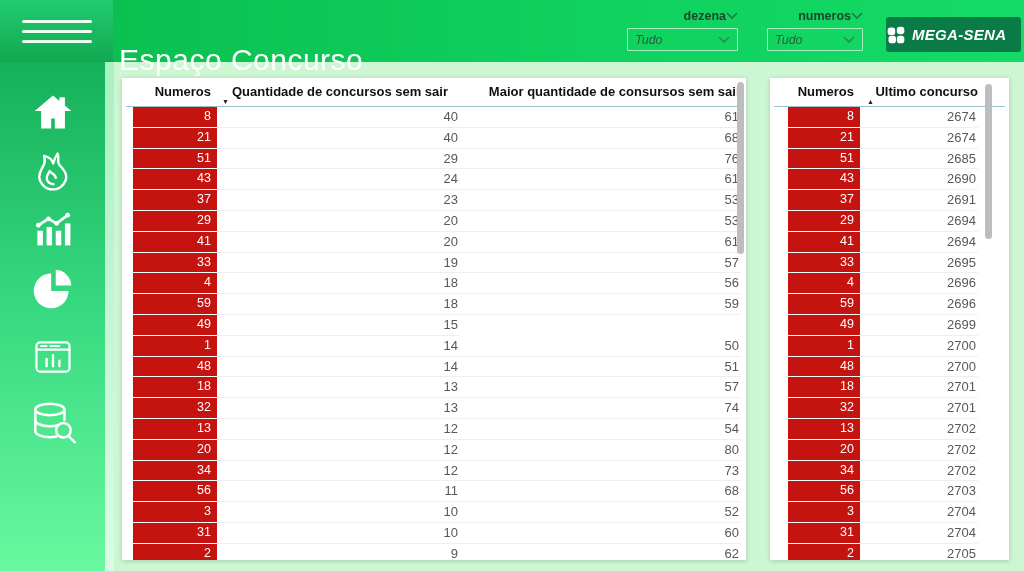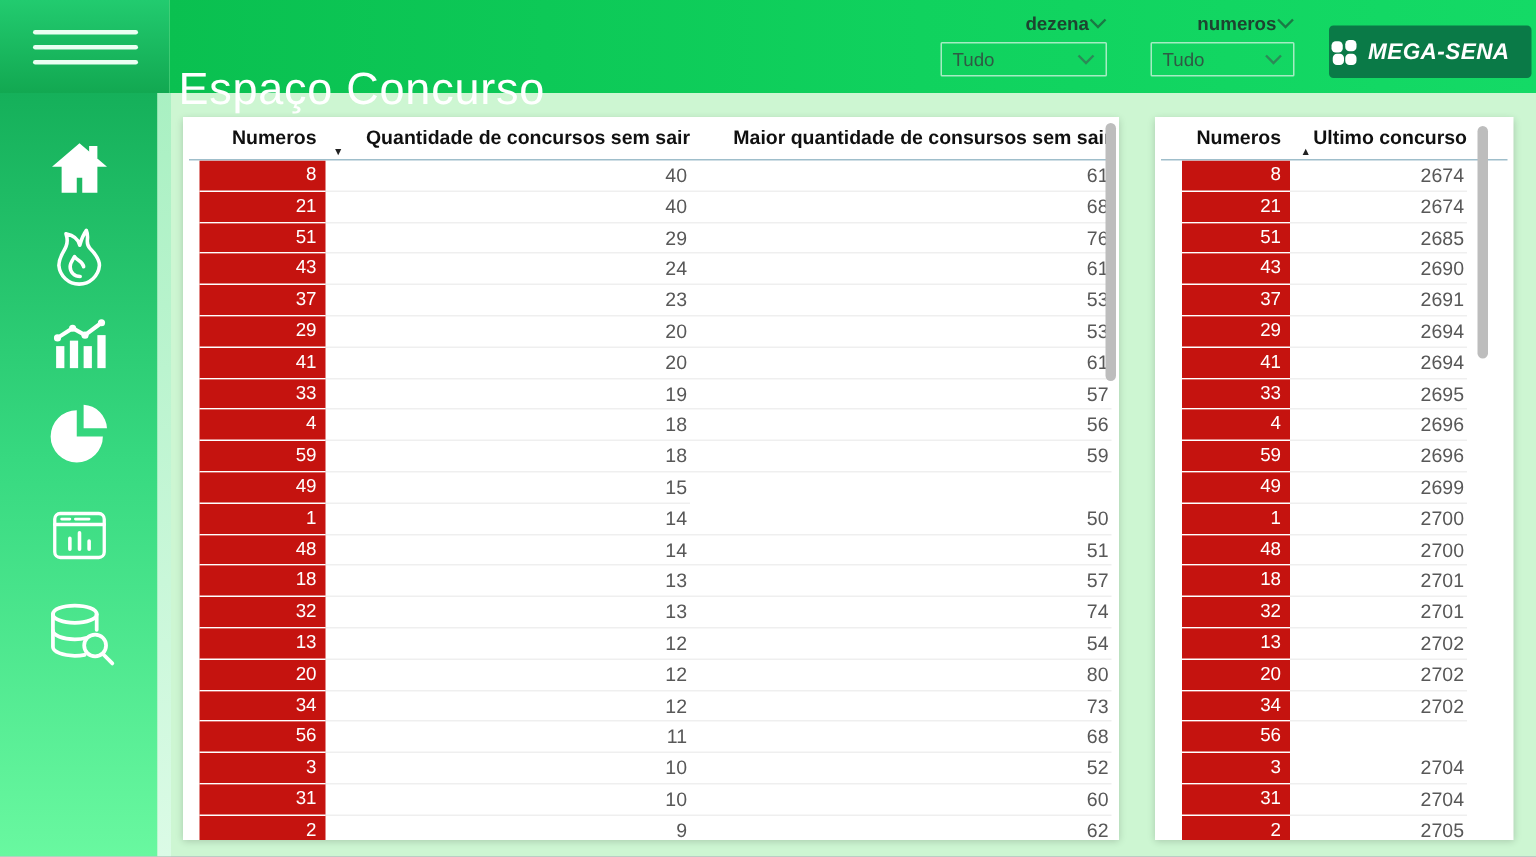--- a/index.html
+++ b/index.html
@@ -15,21 +15,21 @@
   .burger span{display:block;width:70px;height:3px;border-radius:2px;background:#eafff2;}
   .header{position:absolute;left:113px;top:0;right:0;height:62px;
     background:linear-gradient(90deg,#0ac050 0%,#10d25e 55%,#14da66 100%);}
   .title{position:absolute;left:6px;top:0;height:80px;display:flex;align-items:center;
     color:#fff;font-size:30px;font-weight:400;letter-spacing:.5px;margin-top:20px;}
 
   .filter{position:absolute;top:8px;}
   .filter .lab-row{display:flex;align-items:center;justify-content:flex-end;height:16px;}
   .filter .lab{font-size:12.5px;font-weight:700;color:#1d4430;}
   .filter .box{margin-top:4px;height:23px;border:1px solid #a5ecc3;border-radius:1px;
-    display:flex;align-items:center;justify-content:space-between;padding:0 7px;cursor:pointer;}
+    display:flex;align-items:center;justify-content:space-between;padding:0 7px;cursor:pointer;font-style:italic;}
   .filter .val{font-size:12.5px;color:#2f5a44;}
   .f1{left:514px;width:111px;}
   .f2{left:654px;width:96px;}
 
   .logo{position:absolute;left:773px;top:17px;width:135px;height:35px;background:#0a7a47;
     border-radius:3px;display:flex;align-items:center;gap:6px;}
   .logo .brand{color:#fff;font-size:15px;font-style:italic;font-weight:800;letter-spacing:.3px;}
 
   
   .sidebar{position:absolute;left:0;top:62px;width:105px;height:509px;
@@ -52,21 +52,21 @@
   .rows{position:absolute;top:29px;left:0;right:0;bottom:0;overflow:hidden;}
   .row{display:flex;height:20.8px;cursor:pointer;}
   .cell{font-size:13px;line-height:20px;text-align:right;color:#585858;border-bottom:1px solid #efefef;}
   .numcell{background:#c5130f;color:#fff;font-size:12.5px;line-height:19px;
     border-bottom:1.8px solid #fff;padding-right:6px;}
   
   .card-main .numcell{margin-left:11px;width:84px;}
   .card-main .c2{width:243px;padding-right:2px;}
   .card-main .c3{width:281px;padding-right:2px;}
   .card-main .h1{left:11px;width:78px;}
-  .card-main .h2{left:95px;width:243px;}
+  .card-main .h2{left:83px;width:243px;}
   .card-main .h3{left:338px;width:281px;}
   .card-main .sort{left:100px;}
   
   .card-right .numcell{margin-left:18px;width:72px;}
   .card-right .c2{width:118px;padding-right:2px;}
   .card-right .h1{left:18px;width:66px;}
   .card-right .h2{left:90px;width:118px;}
   .card-right .sort{left:97px;}
 
   .thumb{position:absolute;width:7px;border-radius:4px;background:#bdbdbd;cursor:pointer;}
@@ -423,20 +423,21 @@
           <div class="cell c2">2702</div>
         </div>
 
         <div class="row">
           <div class="cell numcell">34</div>
           <div class="cell c2">2702</div>
         </div>
 
         <div class="row">
           <div class="cell numcell">56</div>
+          <div class="cell c2">2703</div>
         </div>
 
         <div class="row">
           <div class="cell numcell">3</div>
           <div class="cell c2">2704</div>
         </div>
 
         <div class="row">
           <div class="cell numcell">31</div>
           <div class="cell c2">2704</div>

